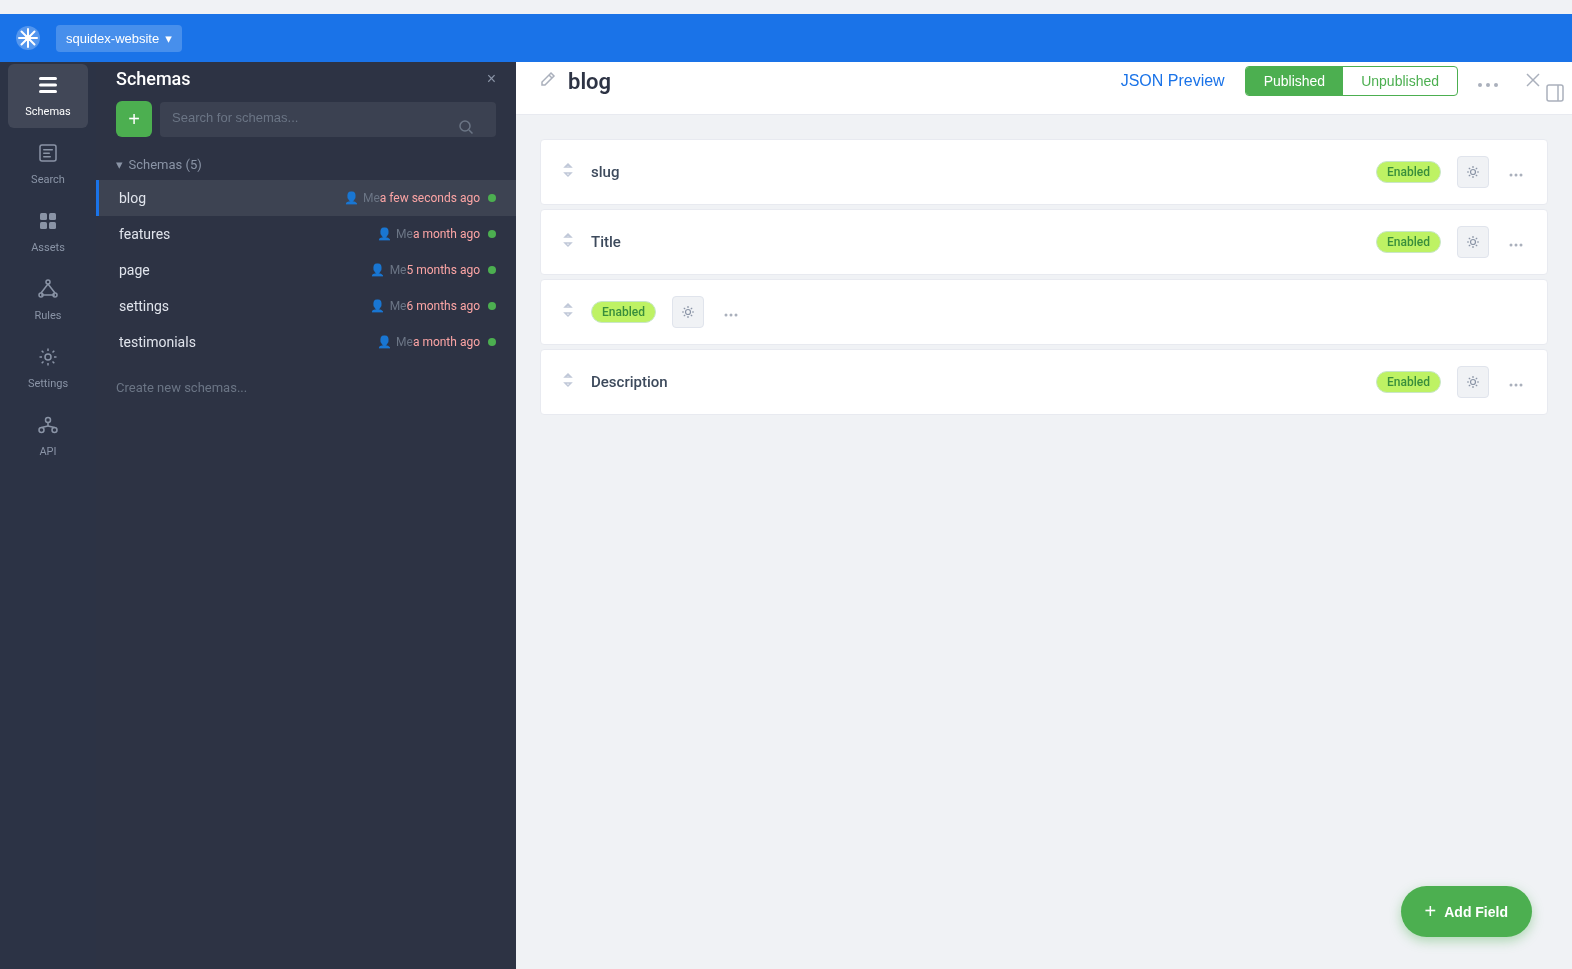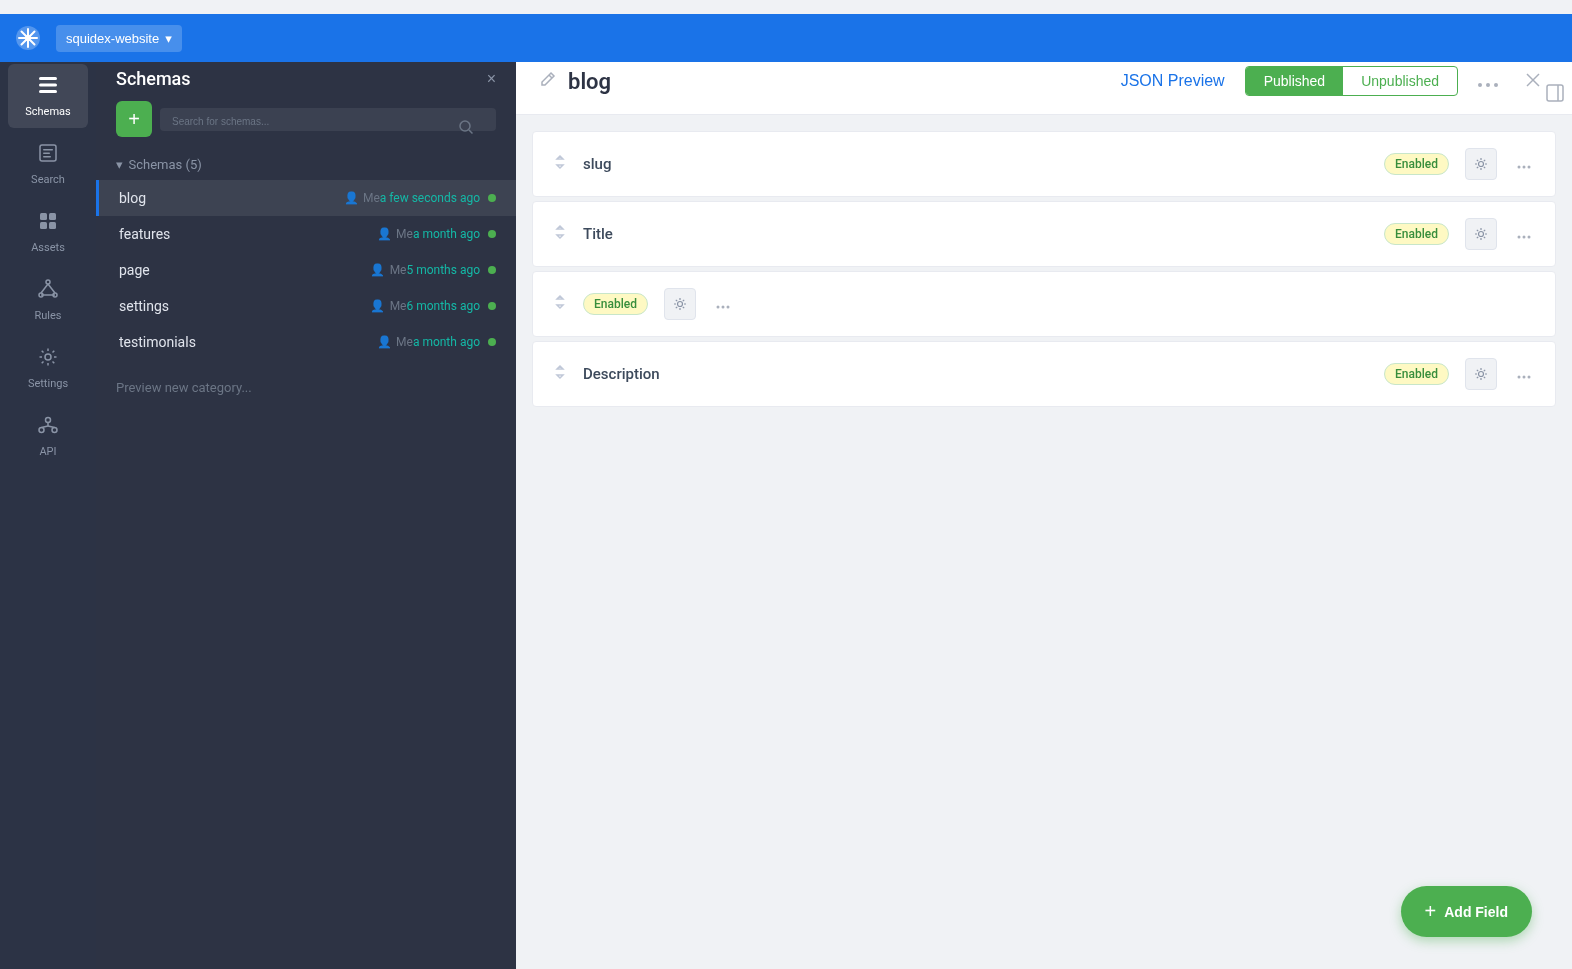--- a/index.html
+++ b/index.html
@@ -50,39 +50,39 @@
     .schemas-search-row {
       display: flex; align-items: center; gap: 8px; padding: 0 20px 16px 20px;
     }
     .schemas-add-btn {
       background: #4caf50; border: none; color: white; width: 36px; height: 36px;
       border-radius: 6px; font-size: 20px; cursor: pointer; display: flex; align-items: center; justify-content: center;
       flex-shrink: 0;
     }
     .schemas-search-input {
       flex: 1; background: rgba(255,255,255,0.07); border: none; border-radius: 4px;
-      color: white; padding: 8px 36px 4px 12px; font-size: 10px; outline: none;
+      color: white; padding: 8px 36px 12px 12px; font-size: 13px; outline: none;
     }
     .schemas-search-input::placeholder { color: #6b7585; }
     .schemas-search-icon { position: absolute; right: 12px; color: #6b7585; font-size: 14px; }
     .schemas-search-wrapper { position: relative; flex: 1; display: flex; align-items: center; }
 
     .schemas-category-header {
       display: flex; align-items: center; gap: 6px; padding: 4px 20px 8px 20px;
       color: #8a94a6; font-size: 13px; cursor: pointer;
     }
 
     .schema-item {
       display: flex; align-items: center; padding: 10px 20px; cursor: pointer;
       border-left: 3px solid transparent;
     }
     .schema-item.active { background: rgba(255,255,255,0.08); border-left-color: #1a73e8; }
     .schema-item-name { flex: 1; font-size: 14px; color: #e0e4ec; }
     .schema-item-user { display: flex; align-items: center; gap: 4px; color: #6b7585; font-size: 12px; }
-    .schema-item-time { color: #14b8a6; font-size: 12px; margin-left: auto; margin-right: 8px; text-align: right; }
+    .schema-item-time { color: #fca5a5; font-size: 12px; margin-left: auto; margin-right: 8px; text-align: right; }
     .schema-item-dot { width: 8px; height: 8px; border-radius: 50%; background: #4caf50; }
 
     .create-category {
       padding: 20px; color: #6b7585; font-size: 13px; cursor: pointer;
     }
 
     
     .main-content {
       position: fixed; top: 48px; left: 516px; right: 0; bottom: 0;
       background: #f0f2f5; overflow-y: auto;
@@ -107,33 +107,33 @@
     }
     .toggle-btn.active { background: #4caf50; color: white; }
 
     .more-btn {
       background: none; border: none; color: #aab0bc; font-size: 18px; cursor: pointer; padding: 4px 8px;
     }
     .close-main-btn {
       background: none; border: none; color: #aab0bc; font-size: 18px; cursor: pointer; padding: 4px 8px;
     }
 
-    .fields-container { padding: 16px; display: flex; flex-direction: column; gap: 0; }
+    .fields-container { padding: 24px; display: flex; flex-direction: column; gap: 0; }
 
     .field-card {
       background: white; border: 1px solid #e8eaf0; border-radius: 0;
       display: flex; align-items: center; padding: 16px 20px; gap: 16px;
       margin-bottom: 4px; border-radius: 4px;
     }
     .field-drag-icon { color: #c0c8d8; font-size: 16px; flex-shrink: 0; }
     .field-name { flex: 1; font-size: 15px; color: #3d4a5c; font-weight: 500; }
     .field-status-badge {
       padding: 3px 10px; border-radius: 12px; font-size: 12px; font-weight: 500;
     }
-    .field-status-enabled { background: #fef9c3; color: #388e3c; border: 1px solid #c8e6c9; }
+    .field-status-enabled { background: #bef264; color: #388e3c; border: 1px solid #c8e6c9; }
     .field-gear-btn {
       background: #f0f2f5; border: 1px solid #e0e4ec; border-radius: 4px;
       width: 32px; height: 32px; display: flex; align-items: center; justify-content: center;
       cursor: pointer; color: #8a94a6; font-size: 14px;
     }
     .field-more-btn {
       background: none; border: none; color: #aab0bc; cursor: pointer; font-size: 16px; padding: 4px;
     }
 
     
@@ -305,21 +305,21 @@
   <div class="schema-item">
     <span class="schema-item-name">testimonials</span>
     <span class="schema-item-user">
       <span>👤</span>
       <span>Me</span>
     </span>
     <span class="schema-item-time">a month ago</span>
     <span class="schema-item-dot"></span>
   </div>
 
-  <div class="create-category">Preview new category...</div>
+  <div class="create-category">Create new schemas...</div>
 </div>
 
 <div class="main-content">
   <div class="content-header">
     <span class="edit-icon">
       <svg width="16" height="16" viewBox="0 0 16 16" fill="none" stroke="#aab0bc" stroke-width="1.5">
         <path d="M11 2 L14 5 L5 14 L2 14 L2 11 Z"></path>
         <line x1="9" y1="4" x2="12" y2="7"></line>
       </svg>
     </span>

